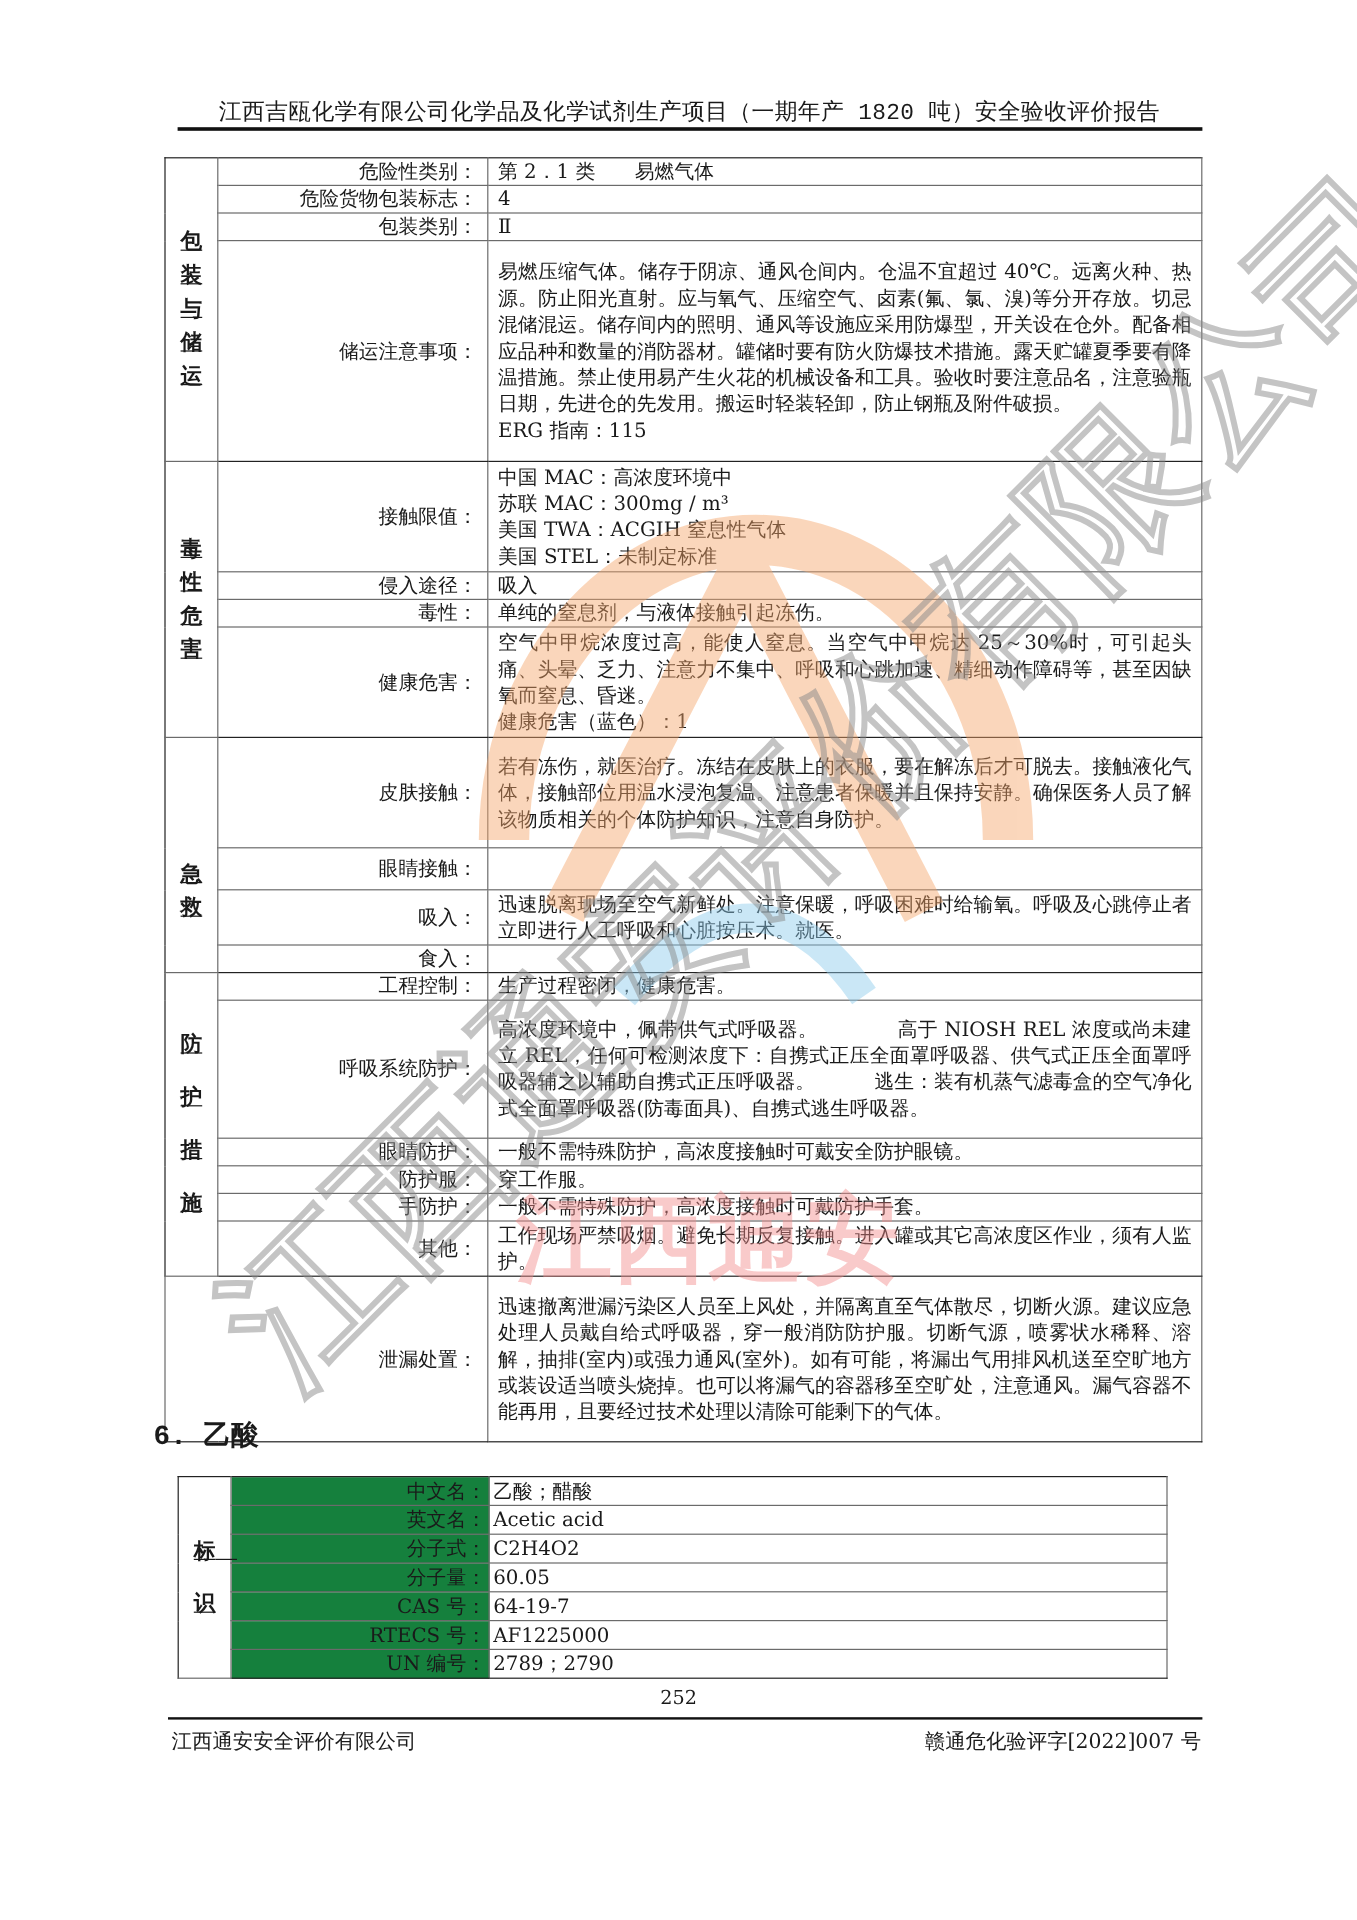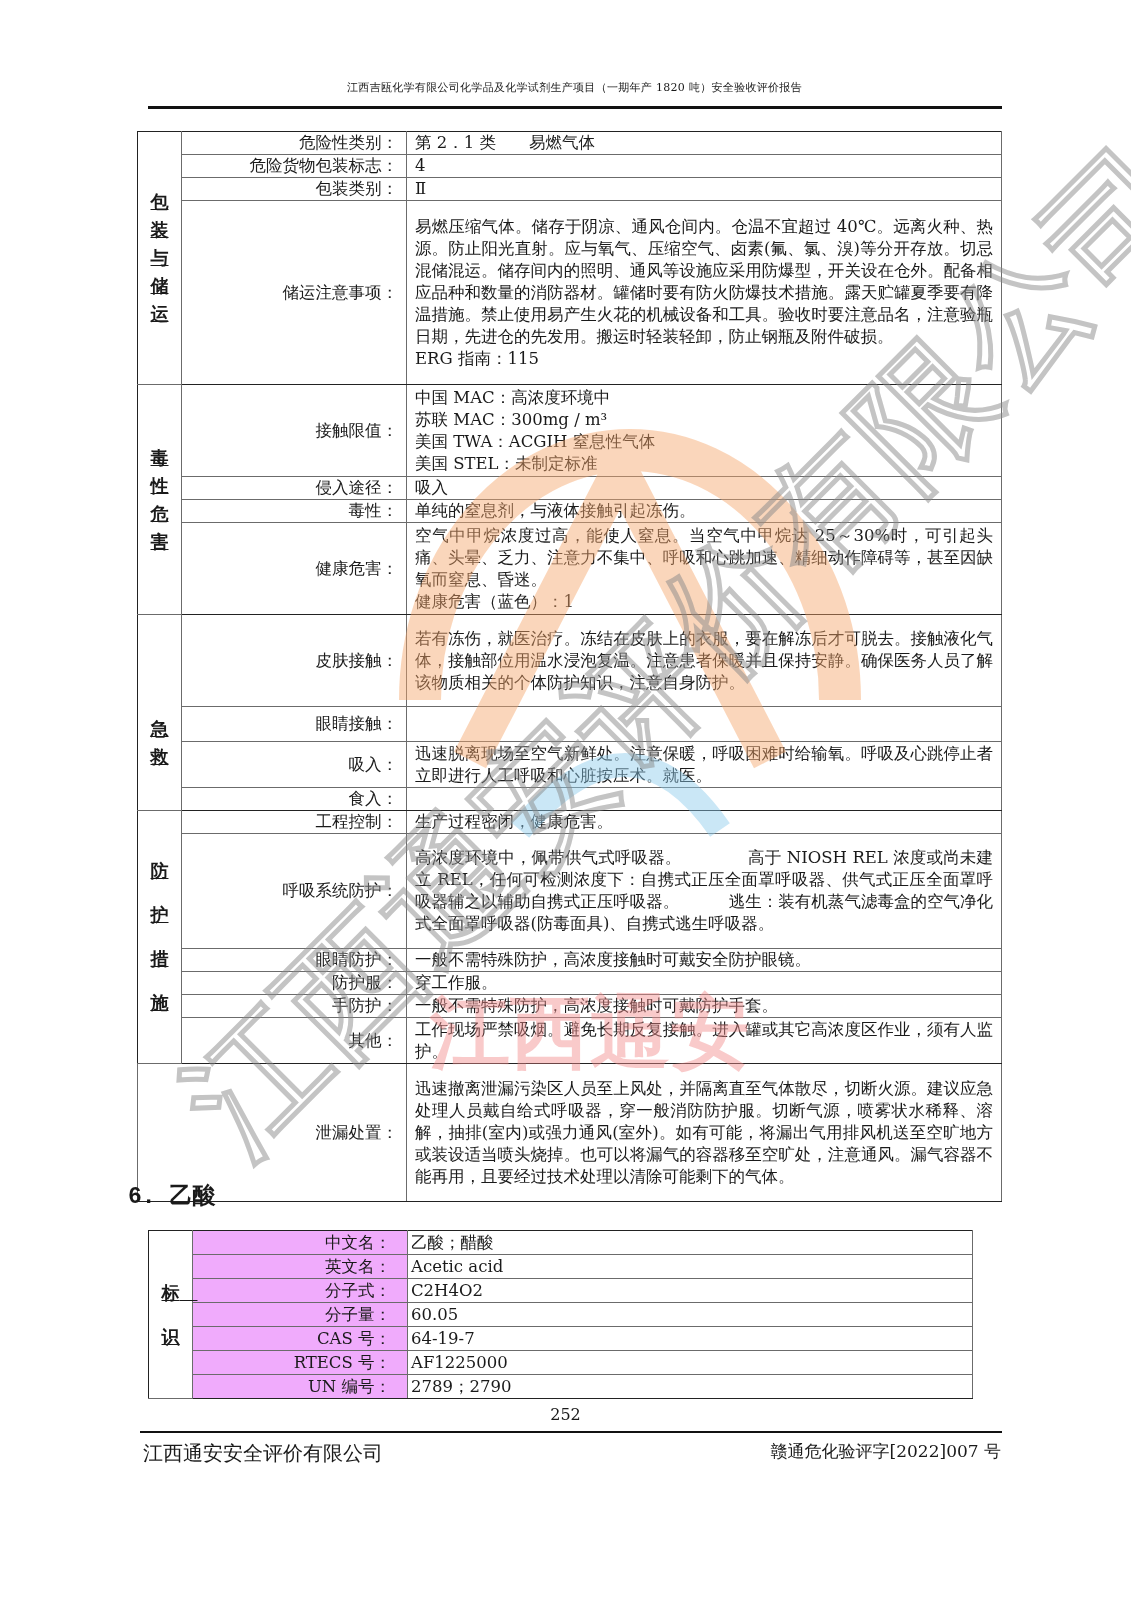--- a/index.html
+++ b/index.html
@@ -1,40 +1,40 @@
 <!DOCTYPE html>
 <html><head>
 <meta charset="utf-8">
 <style>
   html, body { margin:0; padding:0; background:#ffffff; }
   body { width:1131px; height:1600px; position:relative; overflow:hidden;
          font-family:"DejaVu Serif","Liberation Serif",serif; color:#1a1a1a; }
   .page-header { position:absolute; left:148px; top:80px; width:853px; text-align:center;
-         font-size:11px; letter-spacing:0.3px; }
+         font-size:19px; letter-spacing:0.3px;font-family:Liberation Mono, monospace; }
   .header-rule { position:absolute; left:148px; top:106px; width:854px; height:3px; background:#111; }
 
   table.msds { position:absolute; border-collapse:collapse; table-layout:fixed; font-size:16.5px; }
   table.msds td { border:1px solid #6b6b6b; padding:0 8px; line-height:22px; vertical-align:middle;margin-top:44px; }
   table.msds td.sect { font-family:"DejaVu Sans","Liberation Sans",sans-serif; font-weight:bold;
          font-size:18px; text-align:left; line-height:28px; border-left:1px solid #222; padding:0;text-decoration:underline; }
   table.msds td.lbl { text-align:right; white-space:nowrap; }
   table.msds td.val { text-align:justify; padding:0 8px; }
   table.msds tr.grp-top td { border-top:1px solid #222; }
   table.msds tr.grp-bot td { border-bottom:1px solid #222; }
 
   #t1 { left:137px; top:131px; width:865px; }
   #t2 { left:148px; top:1230px; width:825px; }
-  #t2 td.lbl { background:#f0abfc; padding-right:16px; }
+  #t2 td.lbl { background:#15803d; padding-right:2px; }
   #t2 td.val { padding-left:3px; }
 
   .section-heading { position:absolute; left:128px; top:1180px; font-family:Liberation Mono, monospace;
          font-weight:bold; font-size:23px; }
   .page-number { position:absolute; left:0; width:1131px; top:1405px; text-align:center; font-size:16px; }
   .footer-rule { position:absolute; left:140px; top:1431px; width:862px; height:2px; background:#111; }
-  .footer-left { position:absolute; left:143px; top:1440px; font-size:20px; }
+  .footer-left { position:absolute; left:143px; top:1440px; font-size:17px; }
   .footer-right { position:absolute; right:130px; top:1440px; font-size:17px; }
 
   .watermark { position:absolute; left:0; top:0; width:1131px; height:1600px; pointer-events:none; }
 </style>
 </head>
 <body>
 
 <div class="page-header">江西吉瓯化学有限公司化学品及化学试剂生产项目（一期年产 1820 吨）安全验收评价报告</div>
 <div class="header-rule"></div>
 

